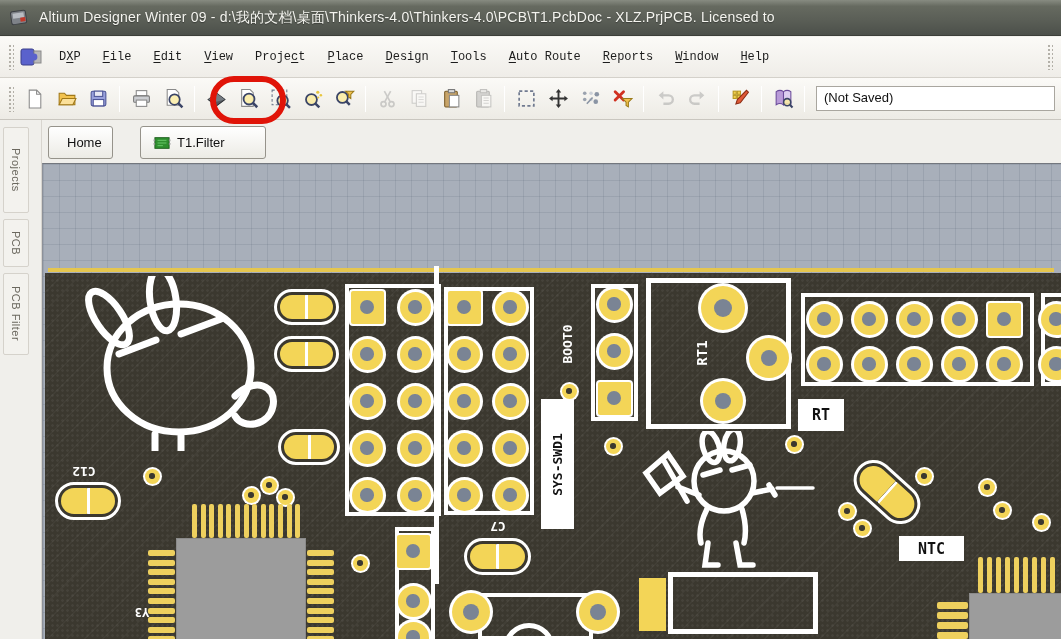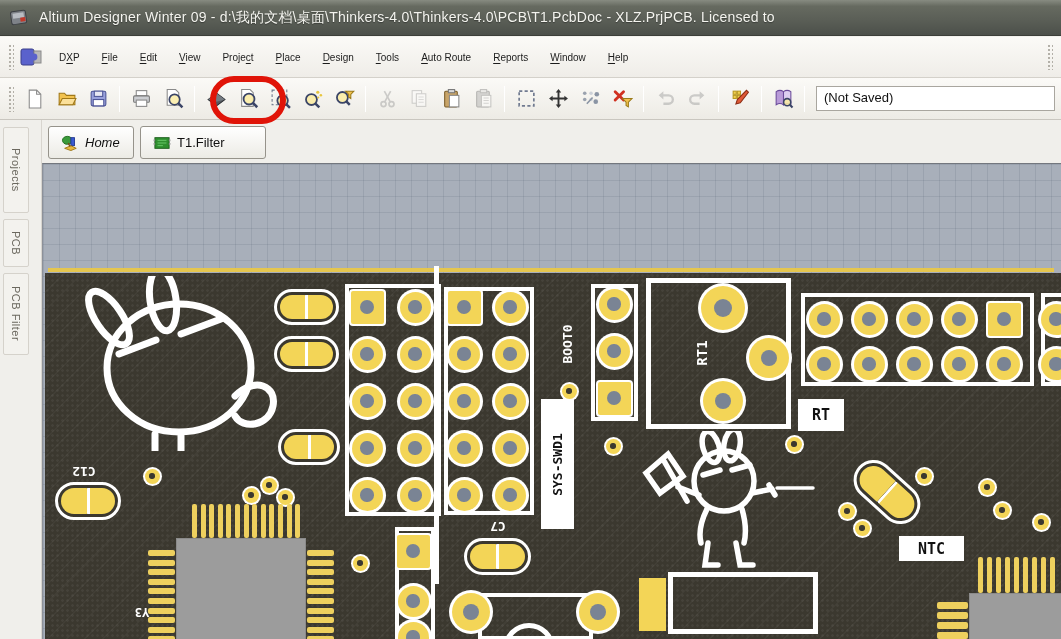--- a/index.html
+++ b/index.html
@@ -13,21 +13,21 @@
   .titlebar .title-text{color:#f4f4ef;font-size:14px;letter-spacing:.2px;white-space:nowrap;
     overflow:hidden;text-shadow:0 1px 1px rgba(0,0,0,.35);}
   .app-icon{width:22px;height:22px;margin-right:9px;flex:0 0 auto;}
   
   .menubar{position:absolute;left:0;top:37px;width:1061px;height:41px;
     background:linear-gradient(180deg,#fbfaf7,#efede8);border-bottom:1px solid #d4d1ca;
     display:flex;align-items:center;padding:0 4px;}
   .grip{width:6px;height:26px;margin:0 4px;
     background-image:radial-gradient(#b3b0a8 1px,transparent 1.3px);background-size:4px 4px;}
   .dxp-logo{width:22px;height:20px;margin:0 6px 0 2px;}
-  .menu-item{font-size:10px;color:#1c1c1c;padding:5px 11px;white-space:nowrap;cursor:default;}
+  .menu-item{font-size:12px;color:#1c1c1c;padding:5px 11px;white-space:nowrap;cursor:default;font-family:Liberation Mono, monospace;}
   .menu-item u{text-underline-offset:2px;}
   .pathbox{flex:1;height:24px;margin-left:4px;background:#fff;border:1px solid #a9a69f;
     font-size:13px;color:#111;padding:3px 5px;white-space:nowrap;overflow:hidden;}
   
   .toolbar{position:absolute;left:0;top:78px;width:1061px;height:42px;
     background:linear-gradient(180deg,#fbfaf7,#edebe5);border-bottom:1px solid #c9c6bf;
     display:flex;align-items:center;padding:4px 4px;}
   .tbtn{width:28px;height:28px;margin:0 2px;display:flex;align-items:center;justify-content:center;
     border-radius:2px;flex:0 0 auto;}
   .tbtn svg{width:21px;height:21px;}
@@ -283,21 +283,21 @@
             <circle cx="13.5" cy="13.5" r="3.4" fill="rgba(250,235,160,.85)" stroke="#3a4466" stroke-width="1.5"></circle>
             <line x1="16" y1="16" x2="18.6" y2="18.6" stroke="#3a4466" stroke-width="2"></line>
           </svg>
         </div>
         <div class="tsep"></div>
       </div>
     <div class="combo">(Not Saved)</div>
   </div>
 
   <div class="tabrow">
-      <div class="doc-tab" style="left: 6px; width: 86px; font-style: italic;">
+      <div class="doc-tab" style="left: 6px; width: 65px;">
         <svg viewBox="0 0 20 18">
           <ellipse cx="7" cy="6" rx="5.5" ry="4.5" fill="#3a9a3a" stroke="#1e6a1e"></ellipse>
           <rect x="11" y="3" width="4" height="9" fill="#3a5ad0" stroke="#1e3490"></rect>
           <path d="M4 15l7-3 6 3-6 2.5z" fill="#e8b83e" stroke="#9a7210"></path>
           <path d="M8 9l2 4" stroke="#7a4a1a" stroke-width="1.6"></path>
         </svg>
         <span>Home</span>
       </div>
       <div class="doc-tab" style="left: 98px; width: 126px;">
         <svg viewBox="0 0 20 18">

